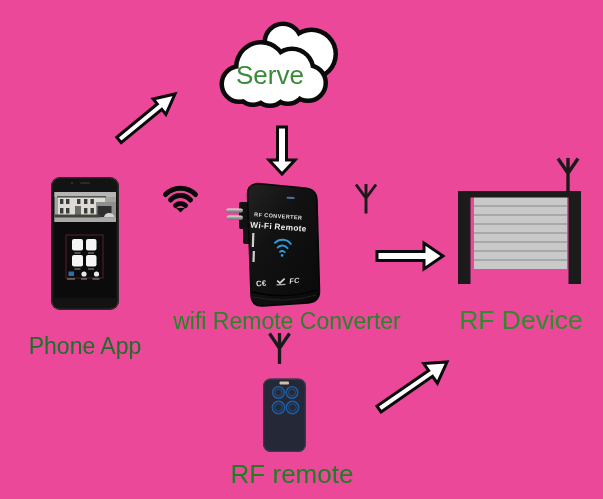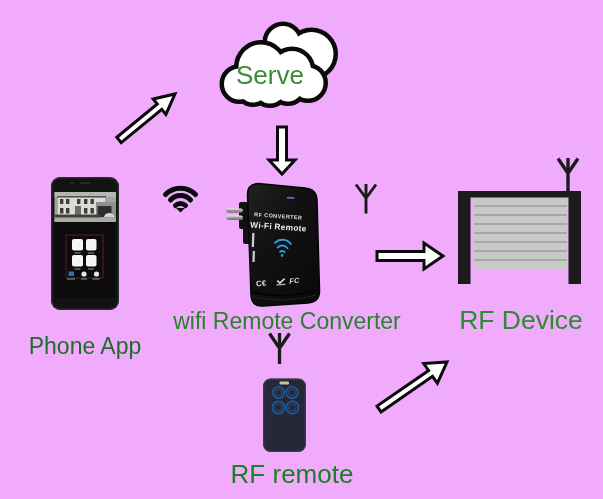--- a/index.html
+++ b/index.html
@@ -1,16 +1,16 @@
 <!DOCTYPE html>
 <html><head>
 <meta charset="utf-8">
 <style>
   html,body{margin:0;padding:0;background:#fff;}
-  #stage{position:relative;width:603px;height:499px;background:#f0abfc;font-family:"Liberation Sans",sans-serif;overflow:hidden;}
+  #stage{position:relative;width:603px;height:499px;background:#ec4899;font-family:"Liberation Sans",sans-serif;overflow:hidden;}
   svg{display:block;}
 </style>
 </head>
 <body>
 <div id="stage">
 <svg width="603" height="499" viewBox="0 0 603 499">
   <defs>
     <linearGradient id="devg" x1="0" y1="0" x2="0.9" y2="1">
       <stop offset="0" stop-color="#222222"></stop>
       <stop offset="0.4" stop-color="#121212"></stop>

